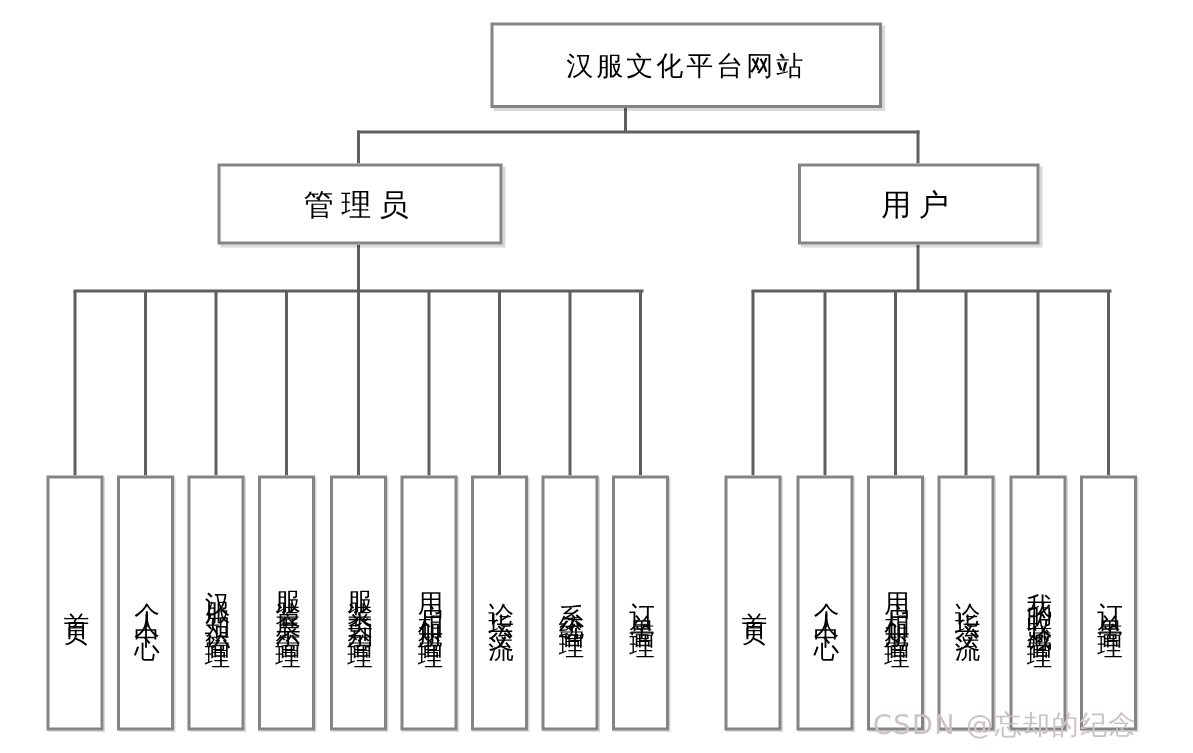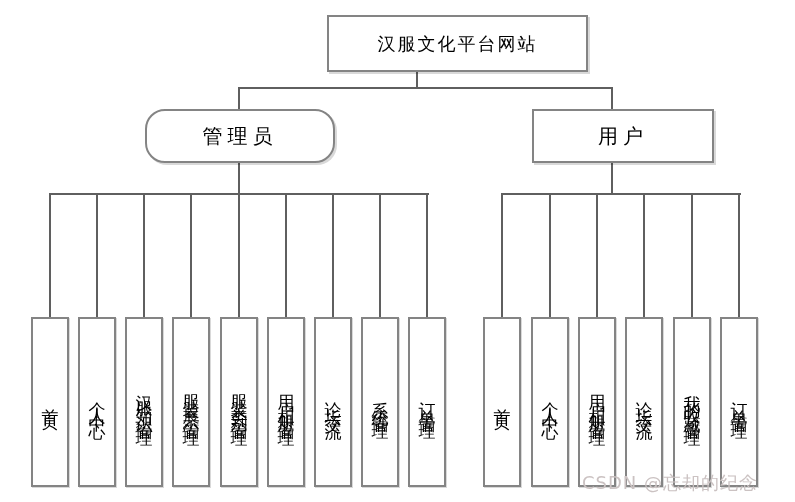--- a/index.html
+++ b/index.html
@@ -22,22 +22,22 @@
     justify-content: center;
     color: #000000;
     box-shadow: 2px 2px 0 rgba(0,0,0,0.15);
     z-index: 2;
   }
   .root-node {
     left: 287px; top: 15px; width: 261px; height: 57px;
     font-size: 18px; letter-spacing: 2px; margin-left: 40px;
   }
   .branch-node { font-size: 20px; letter-spacing: 5px; }
-  .branch-admin { left: 145px; top: 109px; width: 190px; height: 54px; border-radius: 20px; }
-  .branch-user  { left: 532px; top: 109px; width: 182px; height: 54px; }
+  .branch-admin { left: 145px; top: 109px; width: 190px; height: 54px; }
+  .branch-user  { left: 532px; top: 109px; width: 161px; height: 54px; }
   .leaf {
     top: 317px; width: 38px; height: 170px;
     box-shadow: 1px 1px 0 rgba(0,0,0,0.15);
   }
   .leaf .vtext {
     writing-mode: vertical-rl;
     text-orientation: upright;
     font-size: 17px;
     line-height: 1;
     letter-spacing: 7px;

